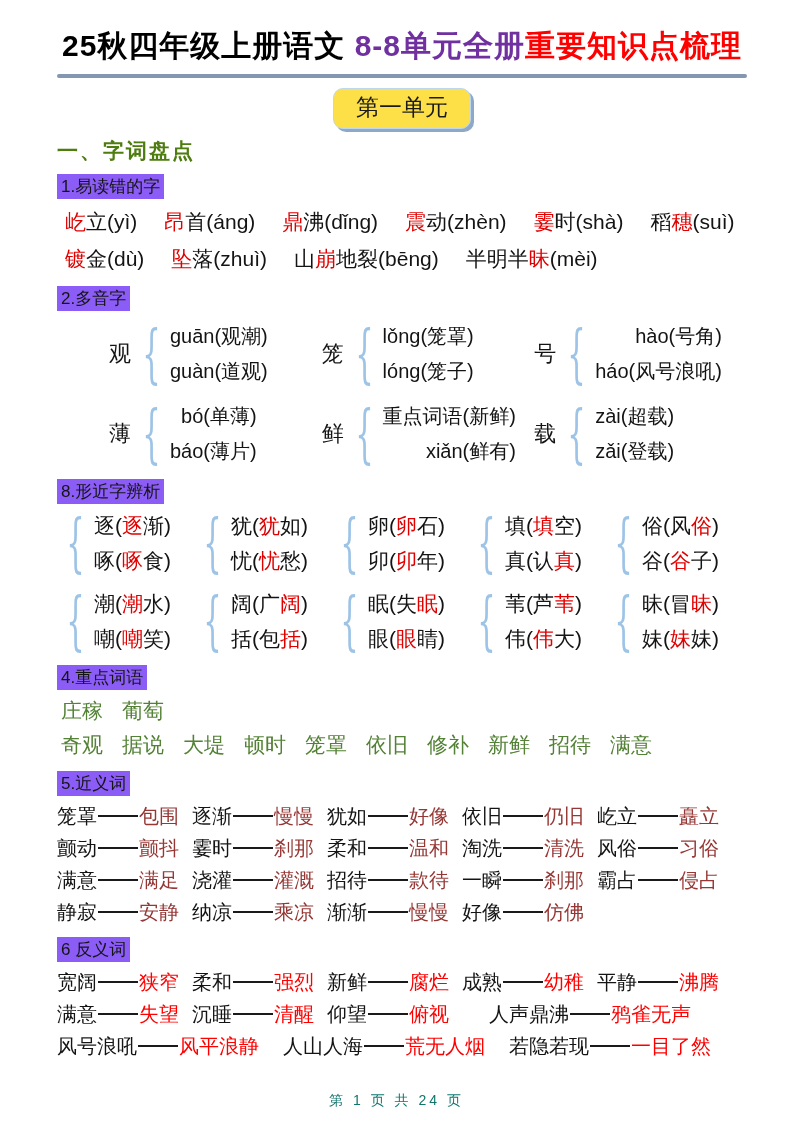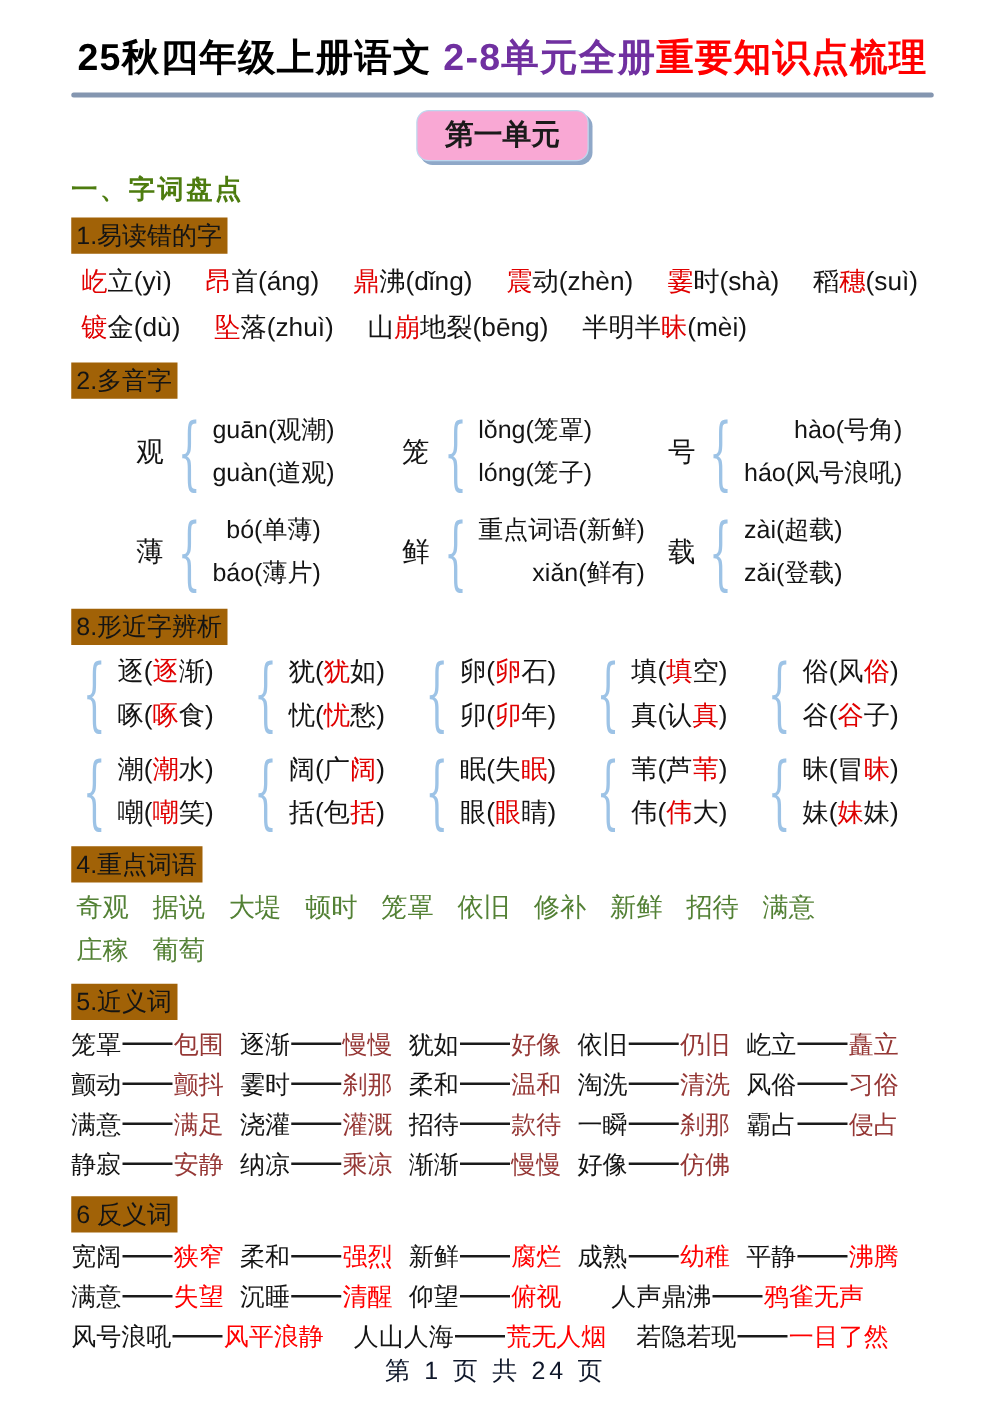--- a/index.html
+++ b/index.html
@@ -26,43 +26,43 @@
   .t-red { color:#FF0000; }
   .rule {
     height:4px;
     background:#8496B0;
     margin:7px 0 10px 0;
     border-radius:2px;
   }
   .badge-wrap { text-align:center; margin:8px 0 6px; }
   .unit-badge {
     display:inline-block;
-    background:#f9a8d4;
+    background:#fde047;
     border:1px solid #BDD7EE;
     border-radius:10px;
     box-shadow:3px 3px 0 #8FA8C8;
     padding:3px 22px 5px;
     font-size:23px;
-    font-weight:700;
+    font-weight:400;
     color:#1a1a1a;
   }
   .sec-heading {
     color:#4d7c0f;
     font-weight:bold;
     font-size:21px;
     margin:8px 0 2px;
     letter-spacing:2px;
   }
 
   
   .sub-heading-row { margin:9px 0 4px; }
   .sub-heading {
     display:inline-block;
-    background:#a16207;
-    font-size:20px;
+    background:#8b5cf6;
+    font-size:17px;
     font-weight:500;
     padding:1px 4px;
     color:#141414;
   }
 
   
   .rich-line { font-size:21px; line-height:37px; padding-left:8px; white-space:nowrap; }
   .rich-item { display:inline-block; margin-right:27px; }
   .r { color:#E00000; }
   .k { color:#141414; }
@@ -105,30 +105,30 @@
     background:#1a1a1a;
     vertical-align:middle;
     margin:0 1px 4px;
   }
   .ans-maroon { color:#953735; }
   .ans-red { color:#FF0000; }
 
   
   .footer { position:absolute; left:0; right:0; bottom:12px; text-align:center; }
   .footer-site { color:#8f8f8f; font-size:16px; }
-  .footer-page { color:#0f172a; font-size:20px; margin-top:4px; letter-spacing:3px; }
+  .footer-page { color:#0f766e; font-size:14px; margin-top:4px; letter-spacing:3px; }
 </style>
 </head>
 <body>
 
 <div class="page">
 
   <div class="doc-title">
     <span class="t-black">25秋四年级上册语文</span>
-    <span class="t-purple">2-8单元全册</span><span class="t-red">重要知识点梳理</span>
+    <span class="t-purple">8-8单元全册</span><span class="t-red">重要知识点梳理</span>
   </div>
 
   <div class="rule"></div>
 
   <div class="badge-wrap">
     <span class="unit-badge">第一单元</span>
   </div>
 
   <div class="sec-heading">一、字词盘点</div>
 
@@ -265,22 +265,22 @@
             <span class="brace">{</span>
             <div class="sim-lines">
               <div class="sim-line"><span class="k">昧(冒</span><span class="r">昧</span><span class="k">)</span></div>
               <div class="sim-line"><span class="k">妹(</span><span class="r">妹</span><span class="k">妹)</span></div>
             </div>
           </div>
         </div>
       </div>
       <div class="subsection">
         <div class="sub-heading-row"><span class="sub-heading">4.重点词语</span></div>
+        <div class="kw-line"><span class="kw">庄稼</span><span class="kw">葡萄</span></div>
         <div class="kw-line"><span class="kw">奇观</span><span class="kw">据说</span><span class="kw">大堤</span><span class="kw">顿时</span><span class="kw">笼罩</span><span class="kw">依旧</span><span class="kw">修补</span><span class="kw">新鲜</span><span class="kw">招待</span><span class="kw">满意</span></div>
-        <div class="kw-line"><span class="kw">庄稼</span><span class="kw">葡萄</span></div>
       </div>
       <div class="subsection">
         <div class="sub-heading-row"><span class="sub-heading">5.近义词</span></div>
         <div class="pair-line"><span class="pair"><span class="k">笼罩</span><span class="dash"></span><span class="ans-maroon">包围</span></span><span class="pair"><span class="k">逐渐</span><span class="dash"></span><span class="ans-maroon">慢慢</span></span><span class="pair"><span class="k">犹如</span><span class="dash"></span><span class="ans-maroon">好像</span></span><span class="pair"><span class="k">依旧</span><span class="dash"></span><span class="ans-maroon">仍旧</span></span><span class="pair"><span class="k">屹立</span><span class="dash"></span><span class="ans-maroon">矗立</span></span></div>
         <div class="pair-line"><span class="pair"><span class="k">颤动</span><span class="dash"></span><span class="ans-maroon">颤抖</span></span><span class="pair"><span class="k">霎时</span><span class="dash"></span><span class="ans-maroon">刹那</span></span><span class="pair"><span class="k">柔和</span><span class="dash"></span><span class="ans-maroon">温和</span></span><span class="pair"><span class="k">淘洗</span><span class="dash"></span><span class="ans-maroon">清洗</span></span><span class="pair"><span class="k">风俗</span><span class="dash"></span><span class="ans-maroon">习俗</span></span></div>
         <div class="pair-line"><span class="pair"><span class="k">满意</span><span class="dash"></span><span class="ans-maroon">满足</span></span><span class="pair"><span class="k">浇灌</span><span class="dash"></span><span class="ans-maroon">灌溉</span></span><span class="pair"><span class="k">招待</span><span class="dash"></span><span class="ans-maroon">款待</span></span><span class="pair"><span class="k">一瞬</span><span class="dash"></span><span class="ans-maroon">刹那</span></span><span class="pair"><span class="k">霸占</span><span class="dash"></span><span class="ans-maroon">侵占</span></span></div>
         <div class="pair-line"><span class="pair"><span class="k">静寂</span><span class="dash"></span><span class="ans-maroon">安静</span></span><span class="pair"><span class="k">纳凉</span><span class="dash"></span><span class="ans-maroon">乘凉</span></span><span class="pair"><span class="k">渐渐</span><span class="dash"></span><span class="ans-maroon">慢慢</span></span><span class="pair"><span class="k">好像</span><span class="dash"></span><span class="ans-maroon">仿佛</span></span></div>
       </div>
       <div class="subsection">
         <div class="sub-heading-row"><span class="sub-heading">6 反义词</span></div>

